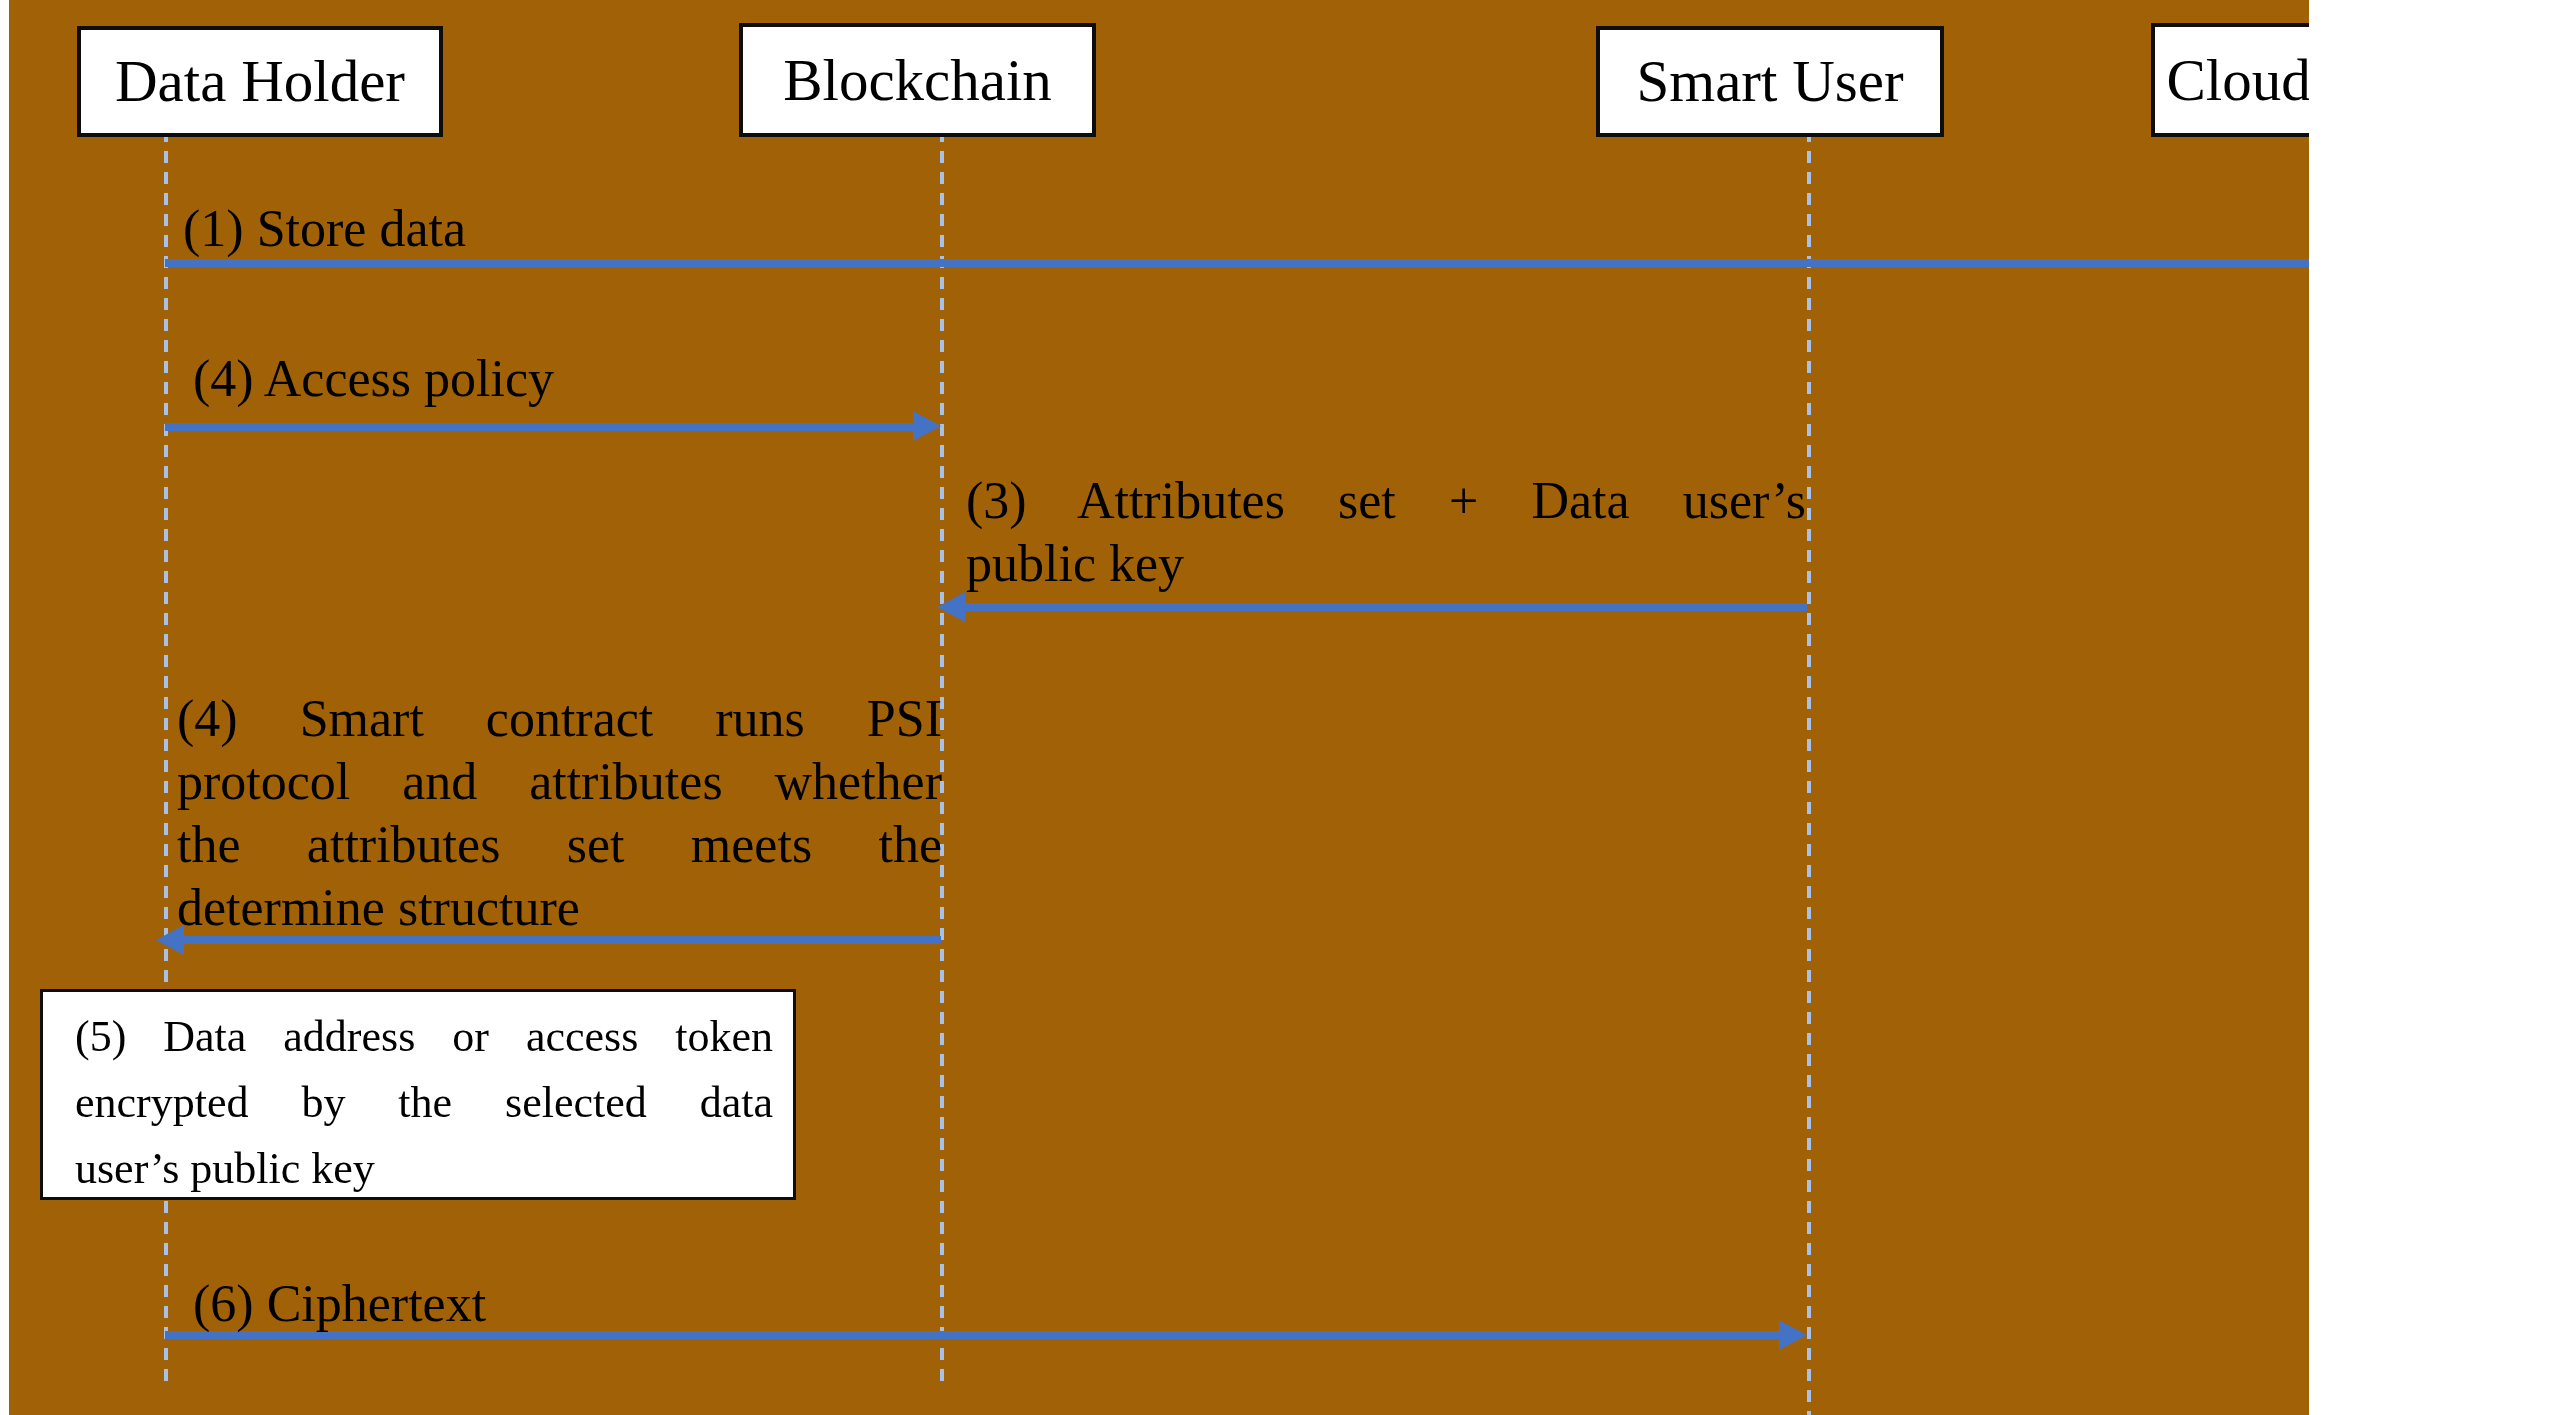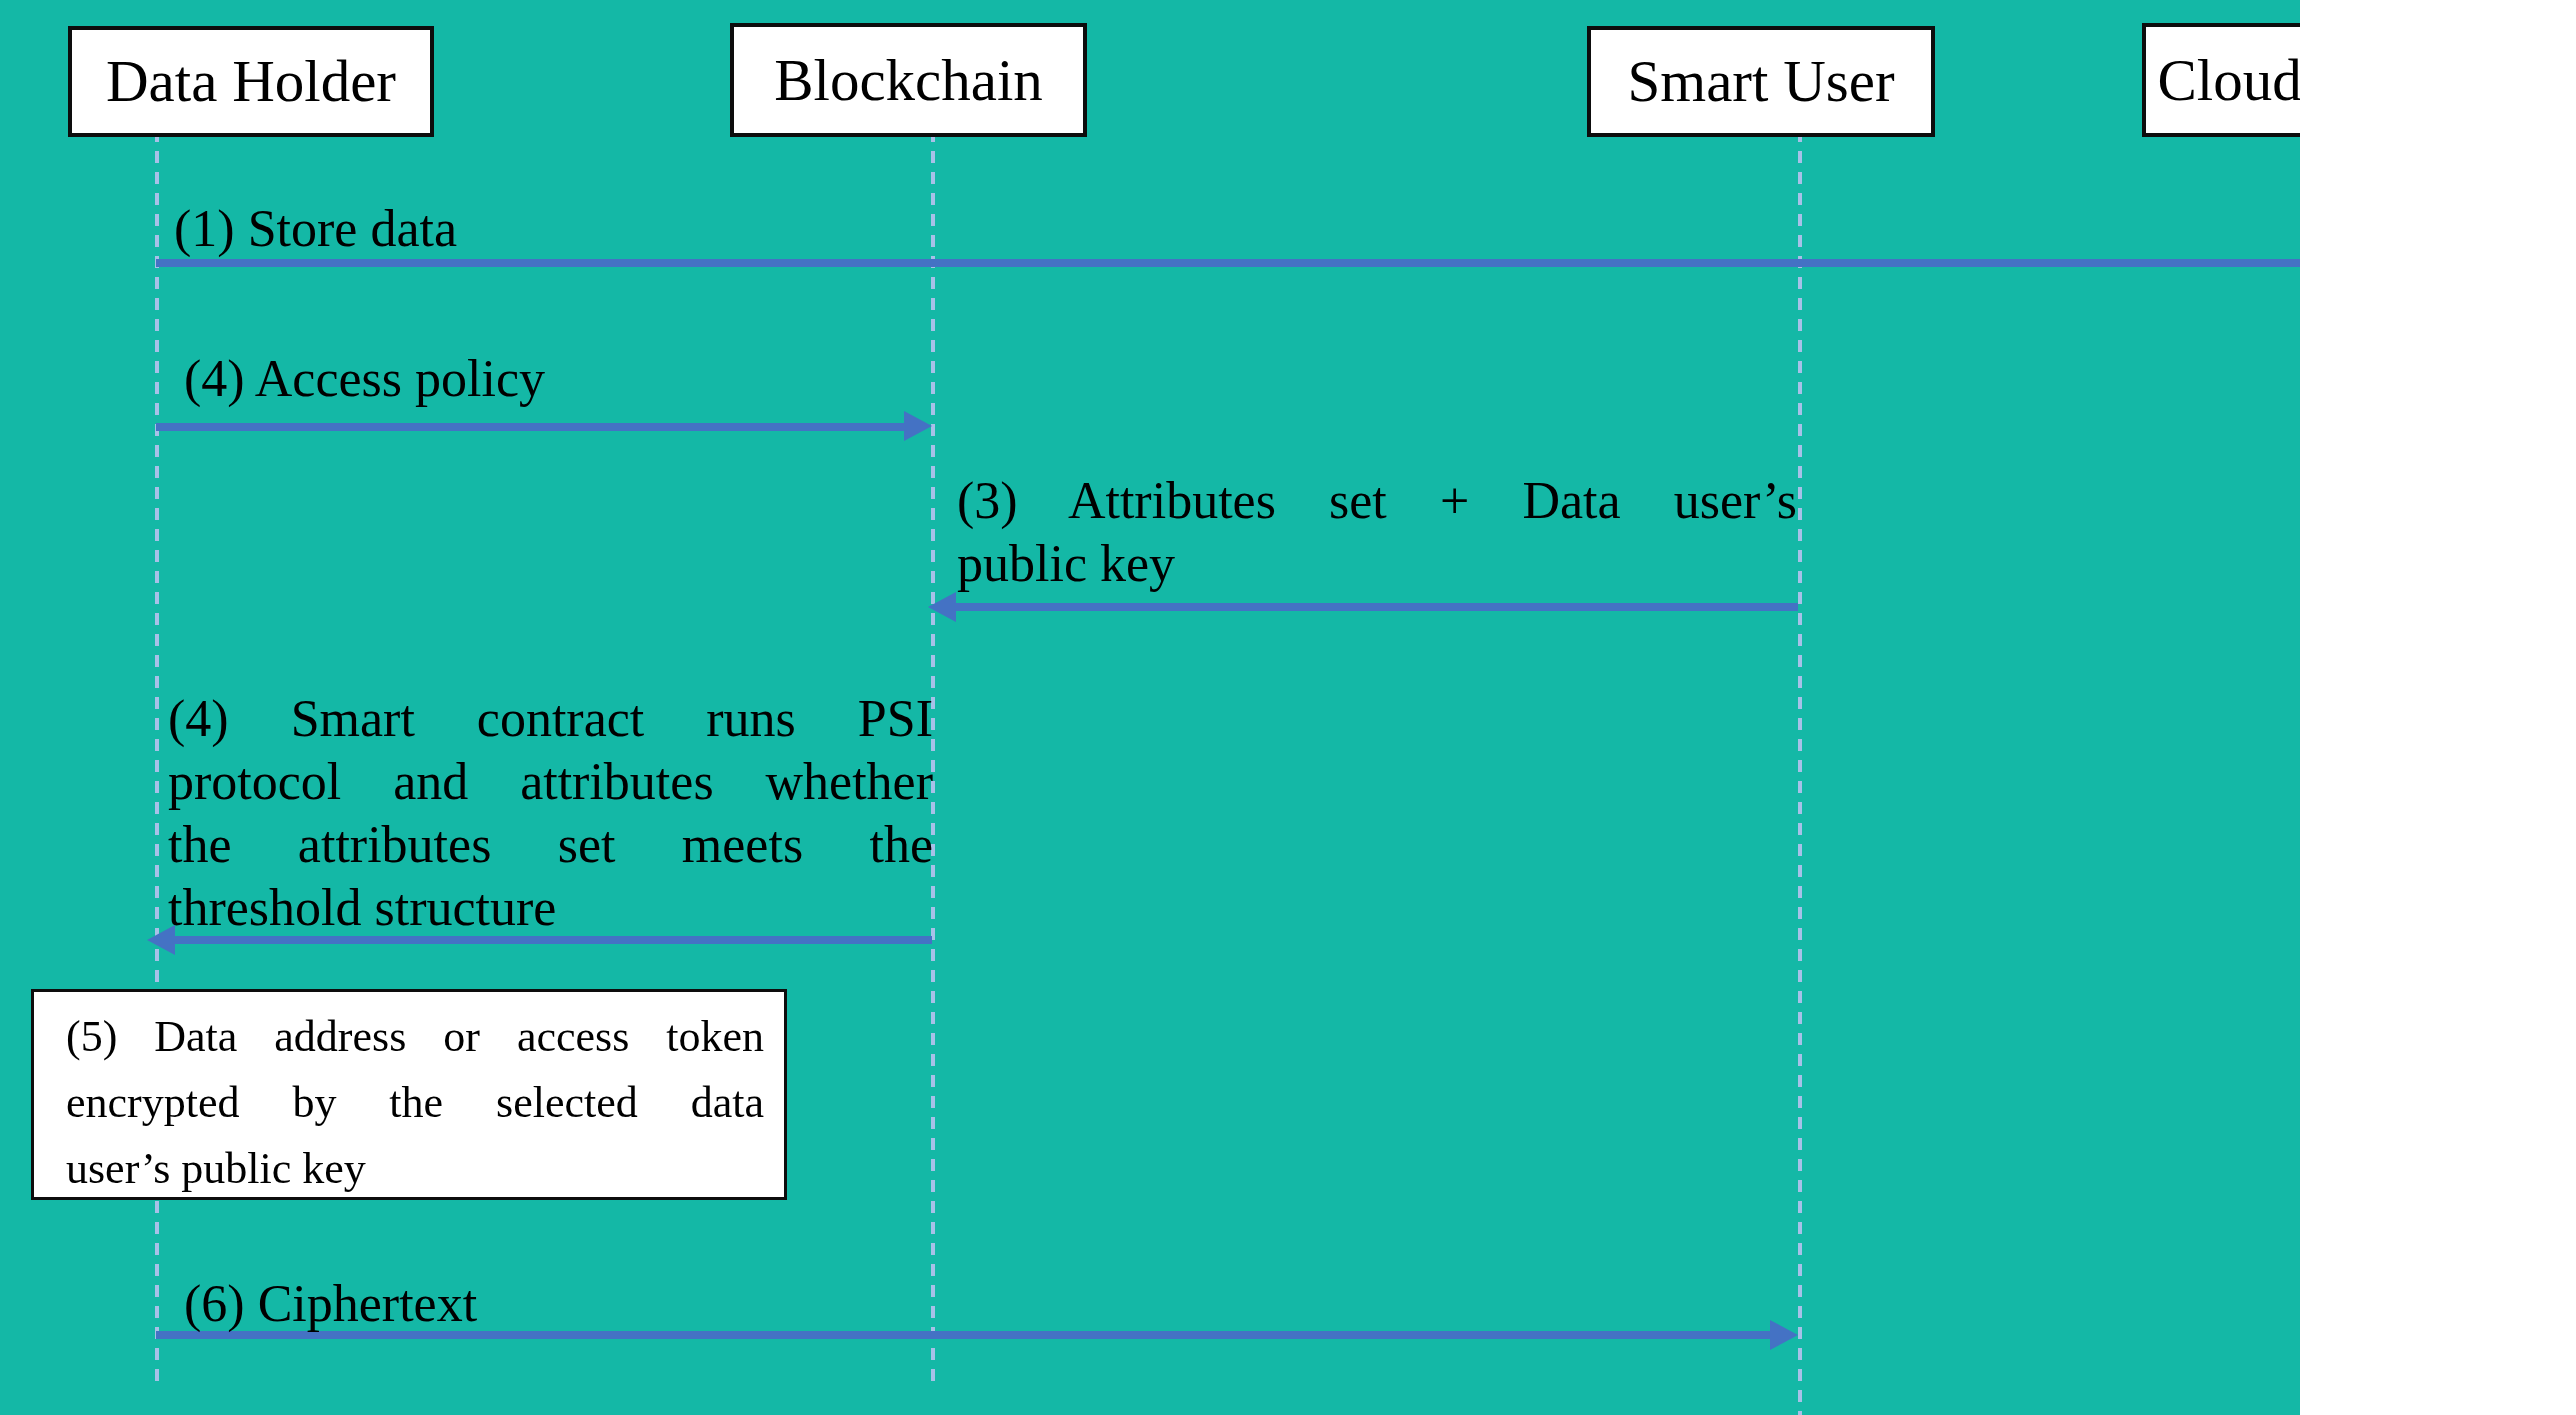--- a/index.html
+++ b/index.html
@@ -1,22 +1,23 @@
 <!DOCTYPE html>
 <html style="--arrow: #4472C4; --lifeline: #A7C1E8; --box-border: #0d0d0d; --text: #000000;font-size:12.3px"><head>
 <meta charset="utf-8">
 <style>
   html,body{margin:0;padding:0;background:#fff;}
   .stage{
     position:relative;
     width:2300px;height:1415px;
-    background:#14b8a6;
+    background:#a16207;
     font-family:"Liberation Serif","DejaVu Serif",serif;
     color:var(--text,#000);
     overflow:hidden;
+    margin-left:9px;
   }
   
   .actor{
     position:absolute;
     border:4.6px solid var(--box-border,#000);
     background:#fff;
     display:flex;align-items:center;justify-content:center;
     font-size:59px;
     white-space:nowrap;
     z-index:3;
@@ -104,21 +105,21 @@
     <div class="jline">(3) Attributes set + Data user’s</div>
     <div class="lline">public key</div>
   </div>
   <div class="head left" style="left:928px;top:592px;"></div>
   <div class="shaft" style="left:954px;top:603px;width:844px;"></div>
 
   <div class="msg block" style="left:168px;top:687px;width:765px;">
     <div class="jline">(4) Smart contract runs PSI</div>
     <div class="jline">protocol and attributes whether</div>
     <div class="jline">the attributes set meets the</div>
-    <div class="lline">threshold structure</div>
+    <div class="lline">determine structure</div>
   </div>
   <div class="head left" style="left:147px;top:925px;"></div>
   <div class="shaft" style="left:173px;top:936px;width:759px;"></div>
 
   <div class="note" style="left:31px;top:989px;width:756px;height:211px;padding:12.3px 20px 0 32px;">
     <div class="jline">(5) Data address or access token</div>
     <div class="jline">encrypted by the selected data</div>
     <div class="lline">user’s public key</div>
   </div>
 

